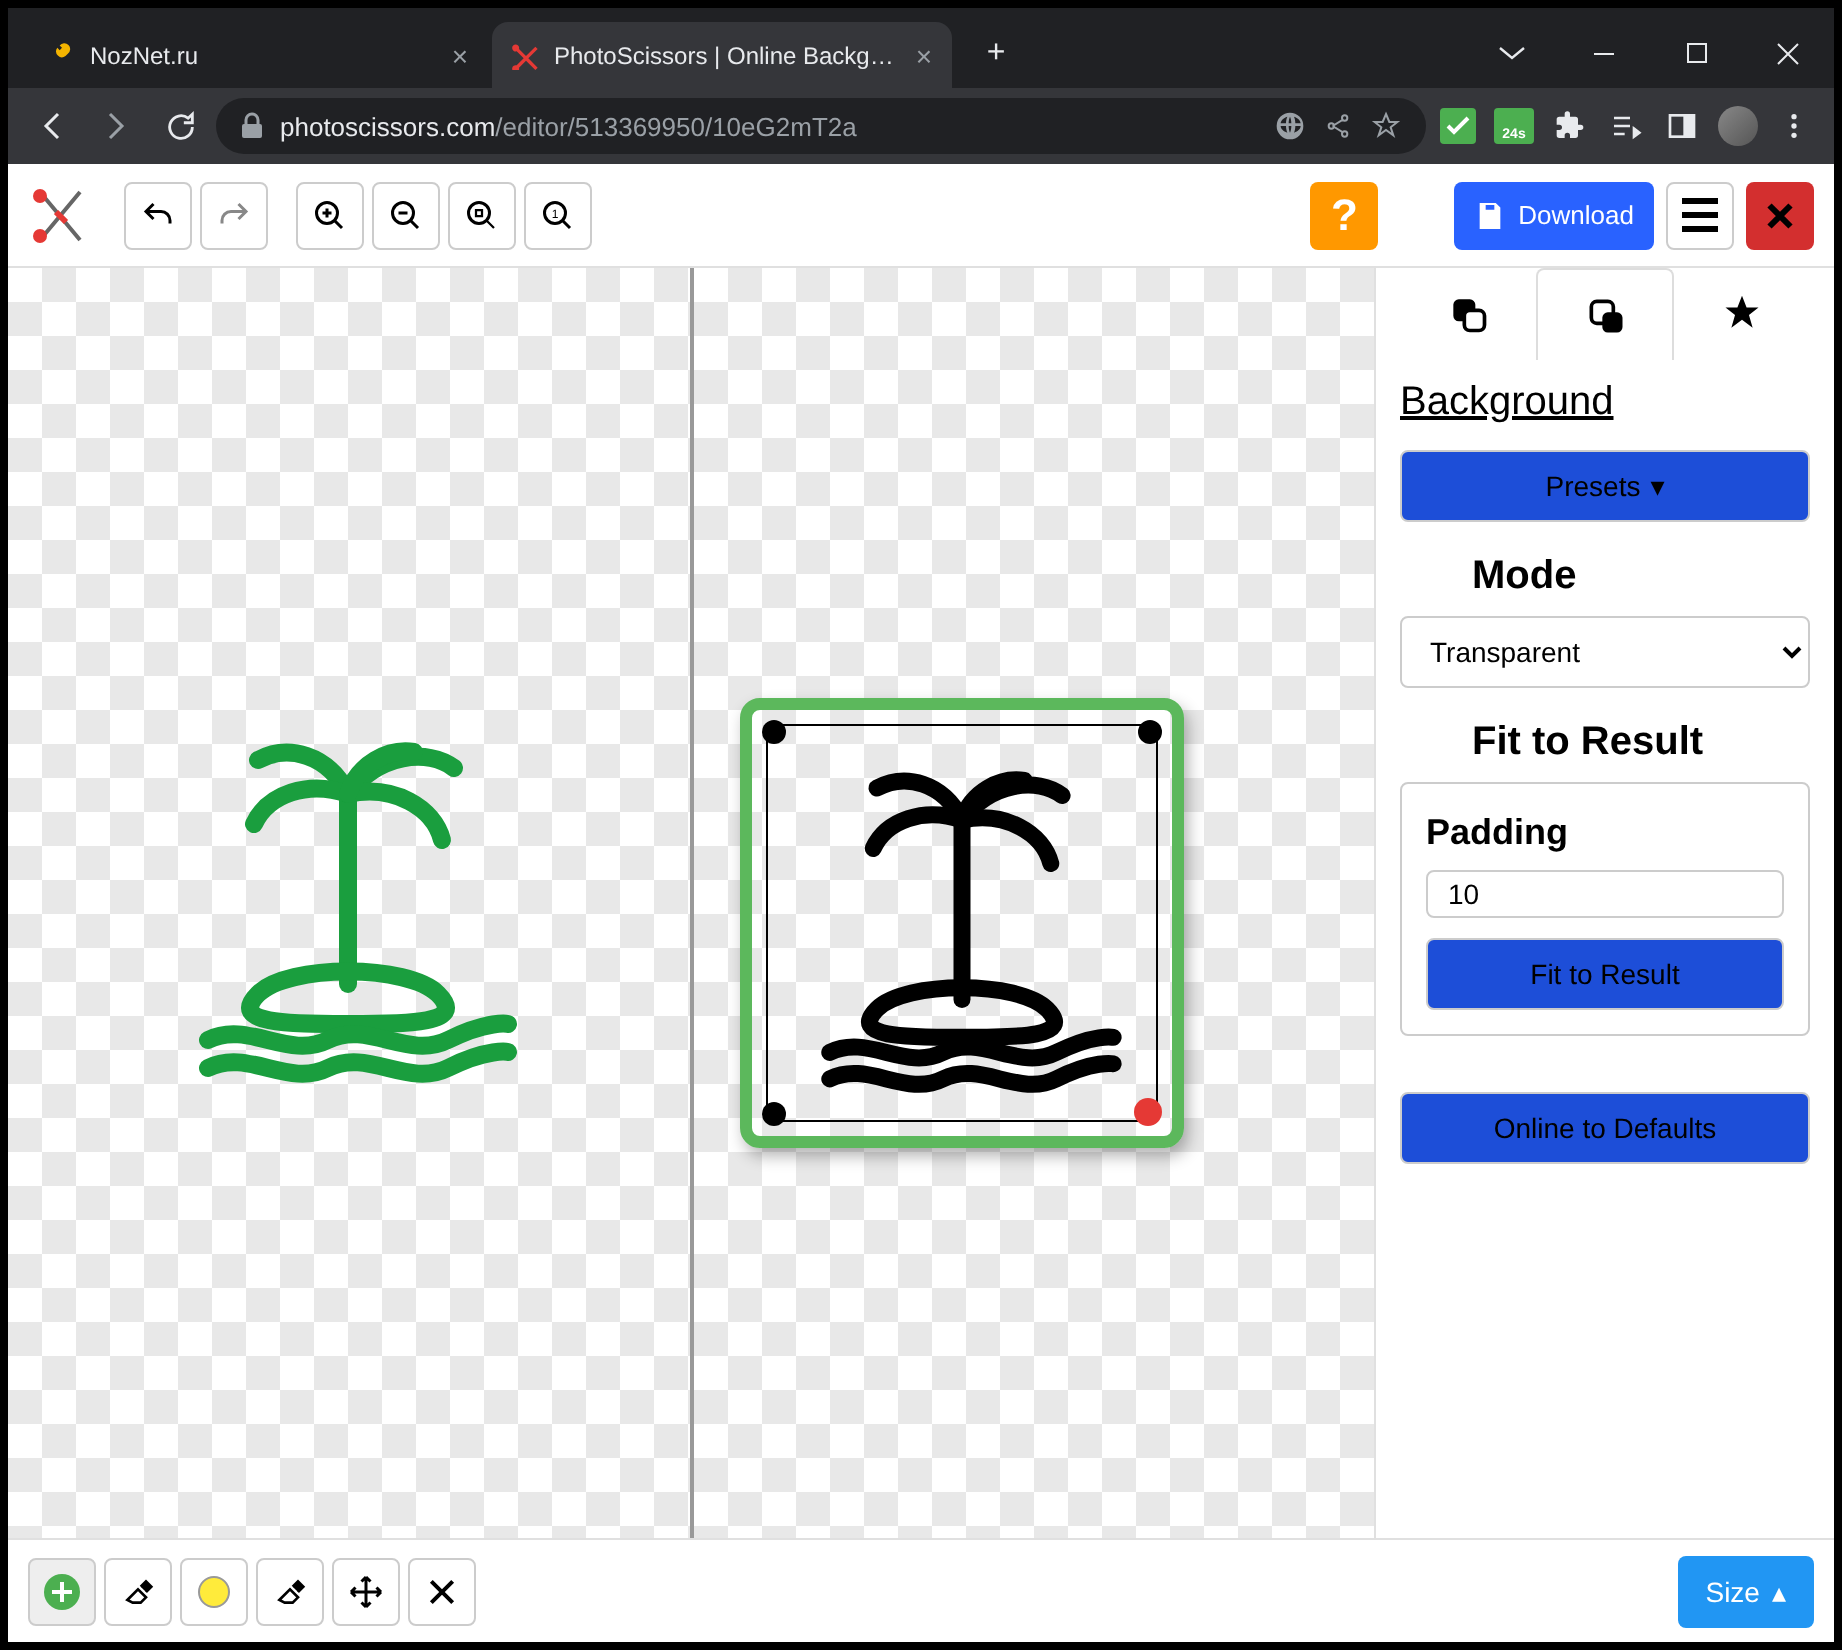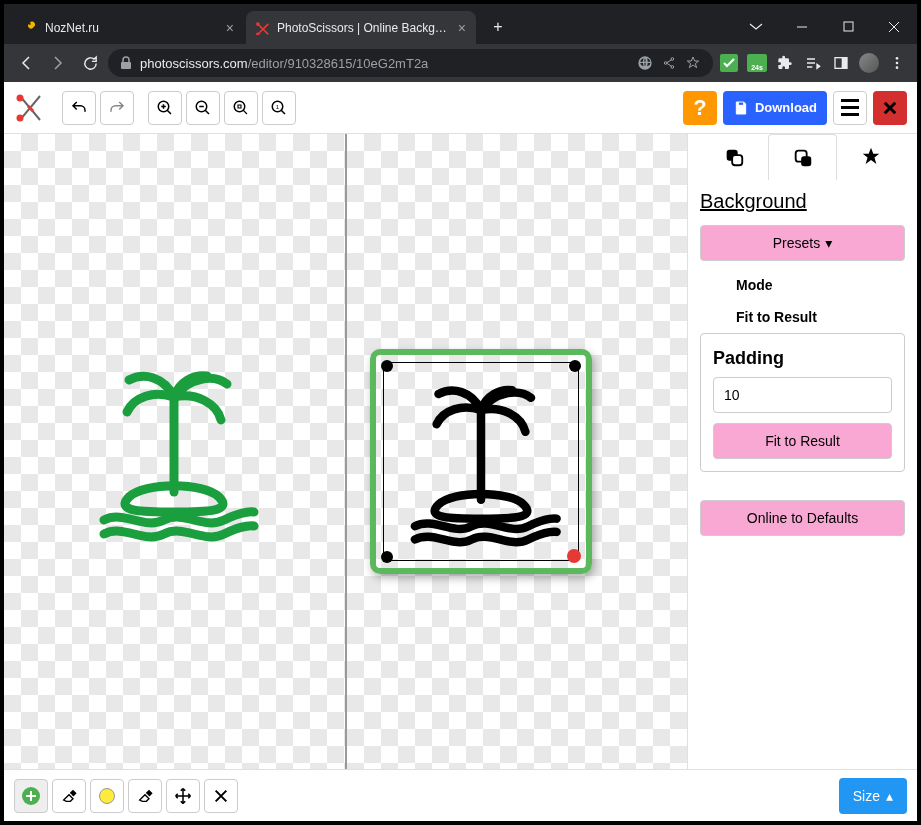--- a/index.html
+++ b/index.html
@@ -23,21 +23,21 @@
 .url .domain { color: #e8eaed; }
 .exticon { width: 24px; height: 24px; display: flex; align-items: center; justify-content: center; }
 
 
 .apptoolbar { height: 52px; border-bottom: 1px solid #e0e0e0; display: flex; align-items: center; padding: 0 10px; gap: 6px; }
 .logo { width: 32px; height: 32px; position: relative; margin-right: 10px; }
 .tbtn { width: 34px; height: 34px; border: 1px solid #ccc; border-radius: 4px; background: #fff; display: flex; align-items: center; justify-content: center; }
 .tbtn-group { display: flex; gap: 4px; margin-right: 8px; }
 .spacer { flex: 1; }
 .help { width: 34px; height: 34px; background: #ff9800; border-radius: 4px; color: #fff; font-size: 22px; font-weight: bold; display: flex; align-items: center; justify-content: center; }
-.download { background: #2962ff; color: #fff; height: 34px; padding: 0 10px; border-radius: 4px; display: flex; align-items: center; gap: 6px; font-size: 13px; font-weight: 700; }
+.download { background: #2962ff; color: #fff; height: 34px; padding: 0 10px; border-radius: 4px; display: flex; align-items: center; gap: 6px; font-size: 13px; font-weight: 400; margin-left: 32px; }
 .menu3 { width: 34px; height: 34px; border: 1px solid #ccc; border-radius: 4px; background: #fff; display: flex; align-items: center; justify-content: center; flex-direction: column; gap: 4px; }
 .menu3 div { width: 18px; height: 3px; background: #000; }
 .closex { width: 34px; height: 34px; background: #d32f2f; border-radius: 4px; display: flex; align-items: center; justify-content: center; }
 
 
 .main { display: flex; height: 635px; }
 .panel { flex: 1; position: relative; }
 .panel.left { border-right: 2px solid #999; }
 .checker { position: absolute; inset: 0; background-image:
   linear-gradient(45deg, #e8e8e8 25%, transparent 25%),
@@ -51,26 +51,26 @@
 .selbox .inner { position: absolute; inset: 7px; border: 1px solid #000; }
 .handle { position: absolute; width: 12px; height: 12px; background: #000; border-radius: 50%; }
 .handle.tl { top: 5px; left: 5px; } .handle.tr { top: 5px; right: 5px; }
 .handle.bl { bottom: 5px; left: 5px; } .handle.br { bottom: 5px; right: 5px; background: #e53935; width: 14px; height: 14px; }
 
 .sidebar { width: 230px; border-left: 1px solid #e0e0e0; padding: 0 12px 12px; overflow-y: auto; }
 .sidetabs { display: flex; height: 46px; align-items: center; }
 .sidetab { flex: 1; display: flex; align-items: center; justify-content: center; height: 100%; }
 .sidetab.active { border: 1px solid #ddd; border-bottom: none; border-radius: 4px 4px 0 0; background: #fff; }
 .section-h { font-size: 20px; margin: 10px 0 12px; text-decoration: underline; }
-.btn-full { width: 100%; border: 1px solid #ccc; background: #f9a8d4; height: 36px; border-radius: 4px; font-size: 14px; display: flex; align-items: center; justify-content: center; gap: 5px; text-align: center; }
-.label { font-weight: bold; font-size: 14px; margin: 16px 0 8px; padding-left: 36px; }
+.btn-full { width: 100%; border: 1px solid #ccc; background: #1d4ed8; height: 36px; border-radius: 4px; font-size: 14px; display: flex; align-items: center; justify-content: center; gap: 5px; text-align: center; }
+.label { font-weight: bold; font-size: 20px; margin: 16px 0 8px; padding-left: 36px; }
 .select { width: 100%; border: 1px solid #ccc; height: 36px; border-radius: 4px; padding: 0 10px; font-size: 14px; background: #fff; }
 .fieldset { border: 1px solid #ccc; border-radius: 4px; padding: 14px 12px 12px; }
 .fieldset .fld-label { font-weight: bold; font-size: 18px; margin-bottom: 8px; }
-.input { width: 100%; border: 1px solid #ccc; height: 36px; border-radius: 4px; padding: 0 10px; font-size: 14px; }
+.input { width: 100%; border: 1px solid #ccc; height: 24px; border-radius: 4px; padding: 0 10px; font-size: 14px; }
 .gap { height: 10px; }
 
 
 .bottombar { height: 52px; border-top: 1px solid #e0e0e0; display: flex; align-items: center; padding: 0 10px; gap: 4px; }
 .bbtn { width: 34px; height: 34px; border: 1px solid #ccc; border-radius: 4px; background: #fff; display: flex; align-items: center; justify-content: center; }
 .plusg { width: 18px; height: 18px; border-radius: 50%; background: #4caf50; position: relative; }
 .plusg::before, .plusg::after { content: ""; position: absolute; background: #fff; }
 .plusg::before { top: 4px; left: 8px; width: 2px; height: 10px; }
 .plusg::after { top: 8px; left: 4px; width: 10px; height: 2px; }
 .yellow { width: 16px; height: 16px; border-radius: 50%; background: #ffeb3b; border: 1px solid #999; }
@@ -141,21 +141,21 @@
         <path d="M20 12a8 8 0 11-3-6.2L20 3v6h-6" stroke="#e8eaed" stroke-width="2" fill="none"></path>
       </svg>
     </div>
   <div class="url">
     <span>
         <svg width="12" height="14" viewBox="0 0 12 14">
           <rect x="1" y="6" width="10" height="7" rx="1" fill="#9aa0a6"></rect>
           <path d="M3 6V4a3 3 0 016 0v2" stroke="#9aa0a6" stroke-width="1.5" fill="none"></path>
         </svg>
       </span>
-    <span><span class="domain">photoscissors.com</span><span>/editor/910328615/10eG2mT2a</span></span>
+    <span><span class="domain">photoscissors.com</span><span>/editor/513369950/10eG2mT2a</span></span>
     <span style="flex:1"></span>
     <span>
         <svg width="16" height="16" viewBox="0 0 24 24">
           <path fill="#9aa0a6" d="M12 2a10 10 0 100 20 10 10 0 000-20zm-7 10h4c0 2 .5 4 1 5-3-1-5-3-5-5zm5-2H5c0-2 2-4 5-5-.5 1-1 3-1 5zm2-5c.5 1 1 3 1 5h-2c0-2 .5-4 1-5zm1 7c0 2-.5 4-1 5-.5-1-1-3-1-5h2zm2 5c.5-1 1-3 1-5h4c0 2-2 4-5 5zm1-7c0-2-.5-4-1-5 3 1 5 3 5 5h-4z"></path>
         </svg>
       </span>
     <span>
         <svg width="16" height="16" viewBox="0 0 24 24">
           <path stroke="#9aa0a6" stroke-width="1.5" fill="none" d="M8 12l8-5M8 12l8 5M5 12a2 2 0 104 0 2 2 0 00-4 0zm10-6a2 2 0 104 0 2 2 0 00-4 0zm0 12a2 2 0 104 0 2 2 0 00-4 0z"></path>
         </svg>
@@ -336,20 +336,21 @@
             <path fill="#000" d="M12 2l2.5 6.5H21l-5.2 4 2 7-5.8-4.3L6.2 19.5l2-7L3 8.5h6.5z"></path>
           </svg>
         </div>
     </div>
     <div class="section-h">Background</div>
     <button class="btn-full">
         <span>Presets</span> 
         <span>▾</span>
       </button>
     <div class="label">Mode</div>
+    <select class="select"><option>Transparent</option></select>
     <div class="label">Fit to Result</div>
     <div class="fieldset">
       <div class="fld-label">Padding</div>
       <input class="input" value="10" style="">
       <div class="gap"></div>
       <button class="btn-full">Fit to Result</button>
     </div>
     <div style="height:28px"></div>
     <button class="btn-full">Online to Defaults</button>
   </div>

